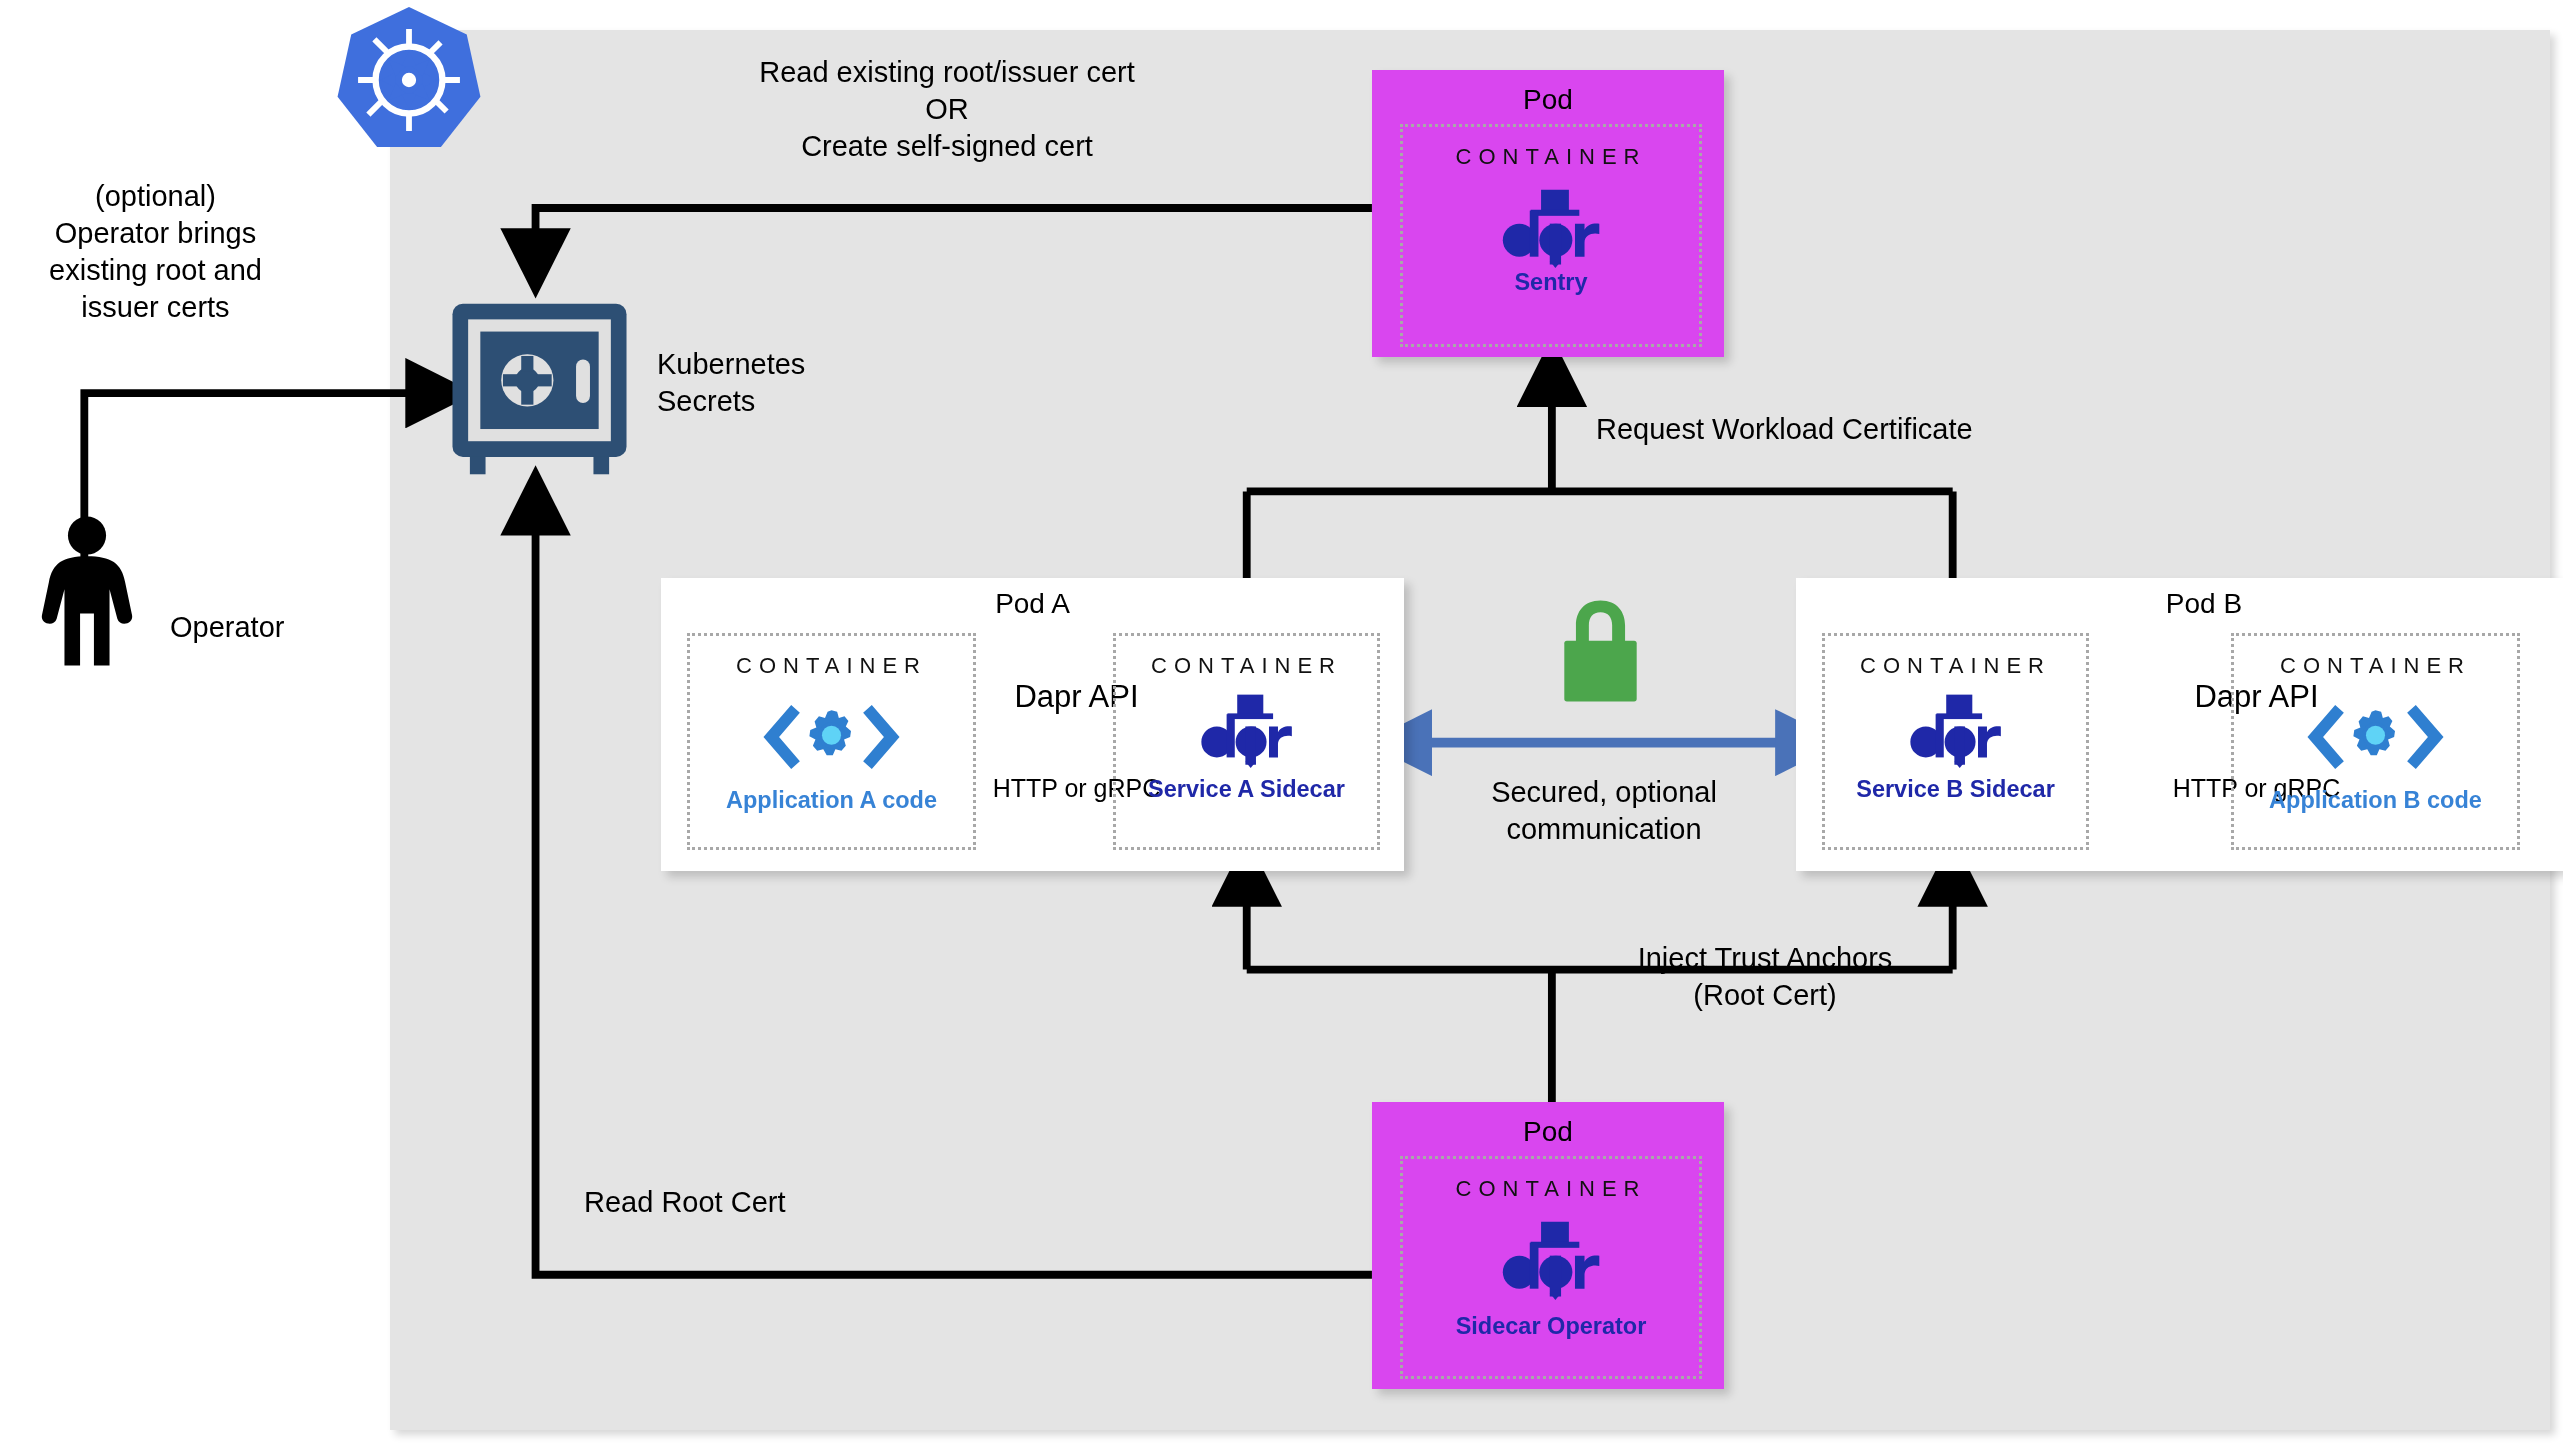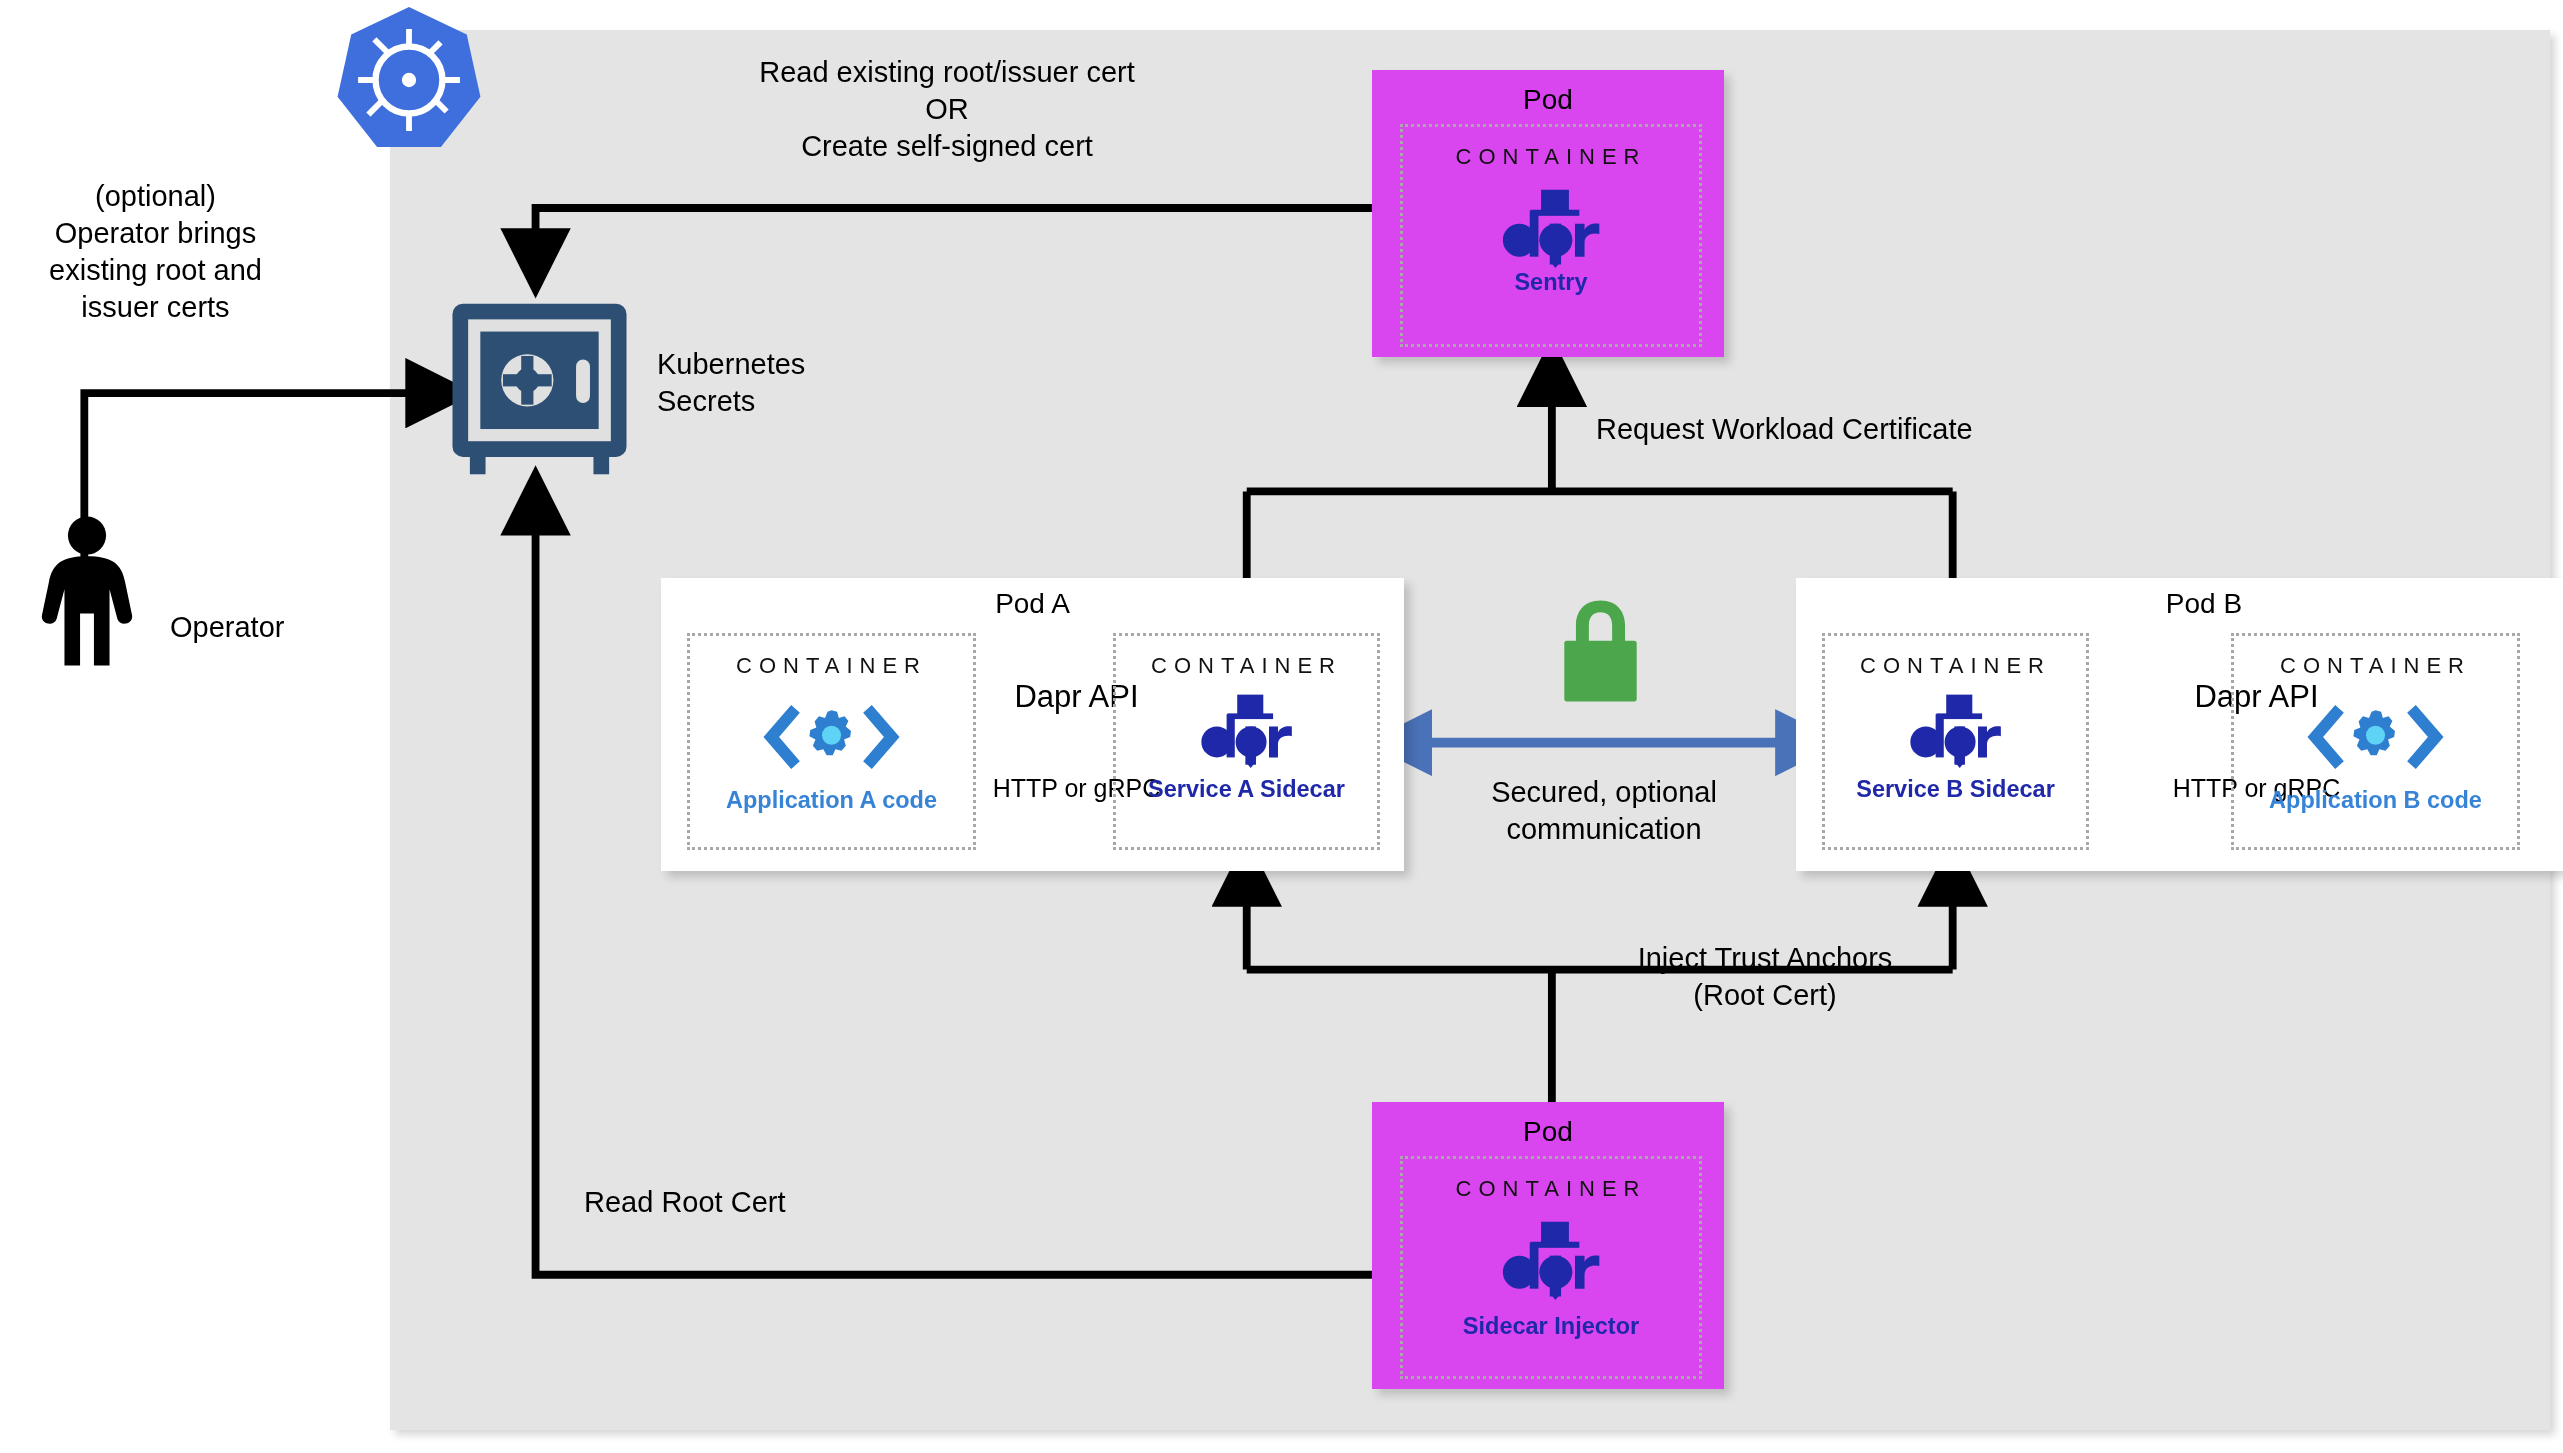--- a/index.html
+++ b/index.html
@@ -269,18 +269,18 @@
       <svg style="width:113px;height:80px;margin-top:17.4px;" viewBox="0 0 130 92">
         <rect x="53" y="2" width="32" height="26" fill="#1f28a8"></rect>
         <rect x="41" y="25" width="56" height="7" fill="#1f28a8"></rect>
         <circle cx="28" cy="60" r="19" fill="#1f28a8"></circle>
         <rect x="40" y="26" width="10" height="53" fill="#1f28a8"></rect>
         <circle cx="70" cy="60" r="19" fill="#1f28a8"></circle>
         <rect x="63" y="41" width="13" height="47" fill="#1f28a8"></rect>
         <polygon points="63,84 76,84 69.5,92" fill="#1f28a8"></polygon>
         <path d="M92,79 L92,41 L103,41 L103,48 C106,42 113,40 120,41 L120,53 C112,51 103,54 103,63 L103,79 z" fill="#1f28a8"></path>
       </svg>
-      <div class="svc-name" style="margin-top:12px;">Sidecar Injector</div>
+      <div class="svc-name" style="margin-top:12px;">Sidecar Operator</div>
     </div>
   </div>
 
 </div>
 
 
 </body></html>

